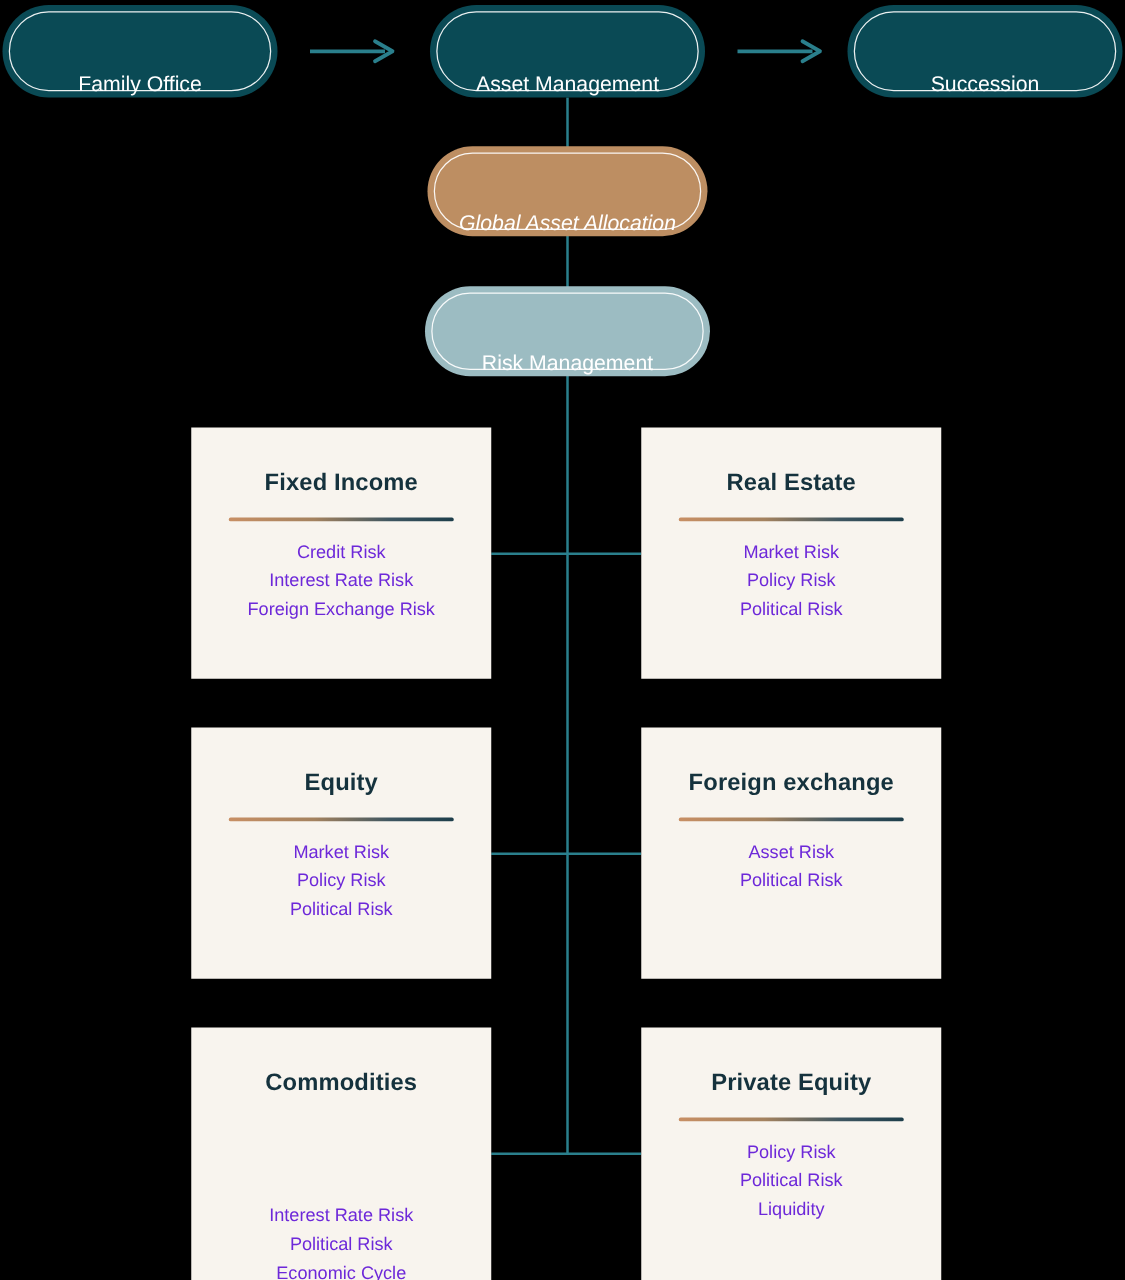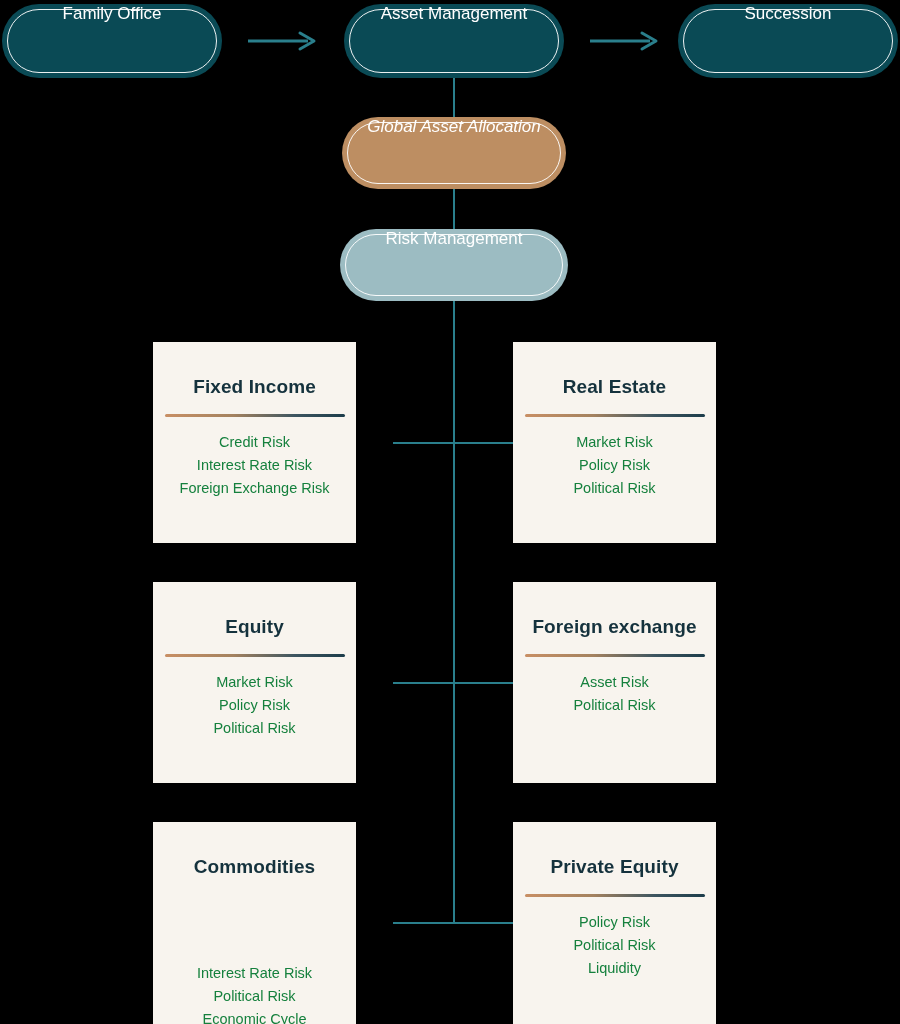--- a/index.html
+++ b/index.html
@@ -32,21 +32,21 @@
     position: absolute;
     height: 24px;
   }
   .arrow svg { display: block; overflow: visible; }
 
   
   .pill {
     position: absolute;
     border-radius: 999px;
     display: flex;
-    align-items: flex-start;
+    align-items: flex-end;
     justify-content: center;
     text-align: center;
     color: #ffffff;
     line-height: 1.2;
   }
   .pill .pill-inner {
     position: absolute;
     left: 5px; right: 5px; top: 5px; bottom: 5px;
     border: 1.5px solid rgba(255,255,255,0.92);
     border-radius: 999px;
@@ -58,21 +58,21 @@
     padding: 0 14px;
   }
 
   .pill-teal  { background: #0a4a55; }
   .pill-tan   { background: #bd8e62; }
   .pill-steel { background: #9cbcc2; }
 
   
   .card {
     position: absolute;
-    width: 203px;
+    width: 240px;
     background: #f8f4ee;
     display: flex;
     flex-direction: column;
     align-items: center;
     padding-top: 34px;
   }
   .card-title {
     font-size: 19px;
     font-weight: bold;
     color: #15323d;
@@ -87,21 +87,21 @@
     border-radius: 2px;
   }
   .card-items {
     display: flex;
     flex-direction: column;
     align-items: center;
     gap: 1px;
   }
   .card-item {
     font-size: 14.5px;
-    color: #15803d;
+    color: #6d28d9;
     line-height: 22px;
     text-align: center;
     white-space: nowrap;
   }
 </style>
 </head>
 <body>
 
 <div class="canvas">
 

